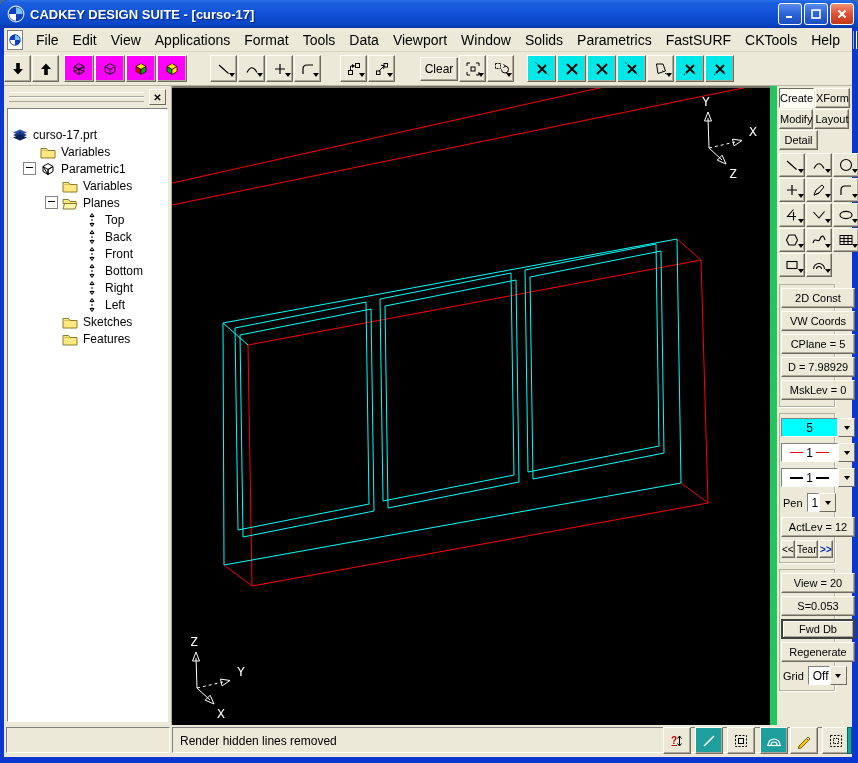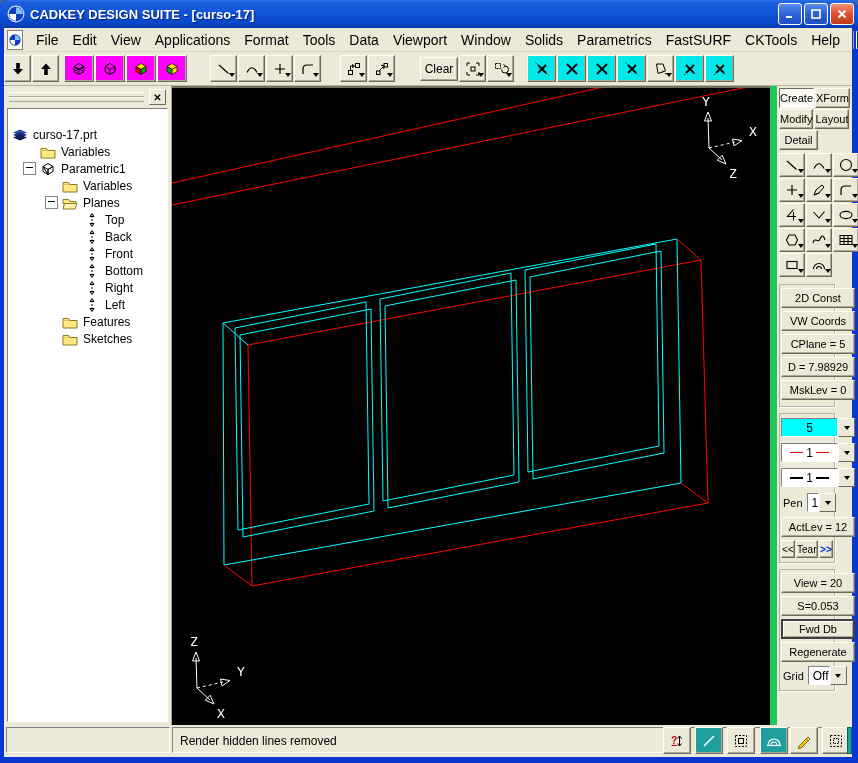--- a/index.html
+++ b/index.html
@@ -483,32 +483,32 @@
         </div>
         <div class="trow">
           <span style="width: 32px; flex: 0 0 32px;"></span>
           <span class="slot"></span>
           <span class="ticon">
             <svg viewBox="0 0 16 16" width="16" height="16">
               <path d="M1 4.5 h5.5 l1.5 2 H15 v7.5 H1Z" fill="#ffe97f" stroke="#8a7a2a"></path>
               <path d="M1 6.5 H8" stroke="#d8bf5e"></path>
             </svg>
           </span>
-          <span class="lbl">Features</span>
+          <span class="lbl">Sketches</span>
         </div>
         <div class="trow">
           <span style="width: 32px; flex: 0 0 32px;"></span>
           <span class="slot"></span>
           <span class="ticon">
             <svg viewBox="0 0 16 16" width="16" height="16">
               <path d="M1 4.5 h5.5 l1.5 2 H15 v7.5 H1Z" fill="#ffe97f" stroke="#8a7a2a"></path>
               <path d="M1 6.5 H8" stroke="#d8bf5e"></path>
             </svg>
           </span>
-          <span class="lbl">Sketches</span>
+          <span class="lbl">Features</span>
         </div>
       </div>
   </div>
 
   <div id="viewport">
       <svg width="598" height="637" viewBox="0 0 598 637" style="background: rgb(0, 0, 0);">
         <line x1="0" y1="95" x2="436" y2="-2" stroke="#ff0000"></line>
         <line x1="0" y1="117" x2="600" y2="-6" stroke="#ff0000"></line>
         <path d="M76 257 L 529 172 L 536 415 L 80 498 Z" fill="none" stroke="#ff0000" stroke-width="1"></path>
         <path d="M51 235 L 505 151 L 509 395 L 52 477 Z" fill="none" stroke="#00ffff" stroke-width="1"></path>

